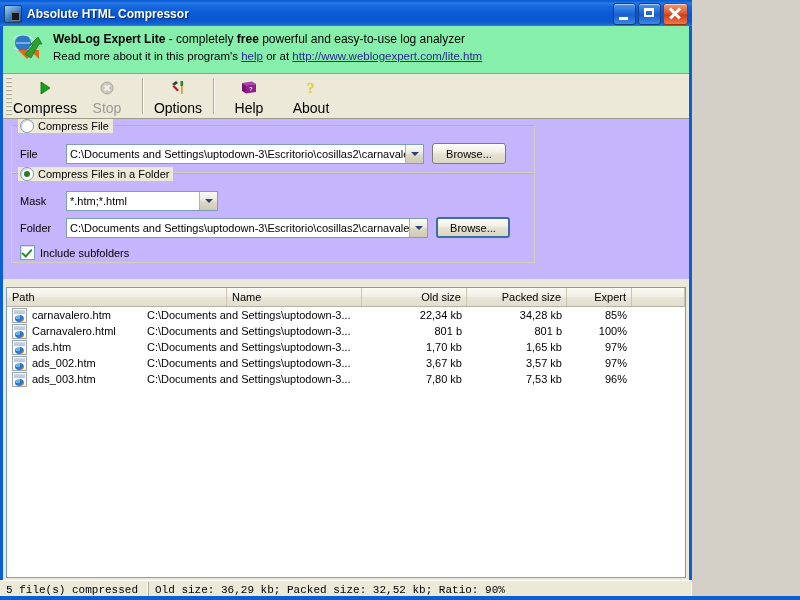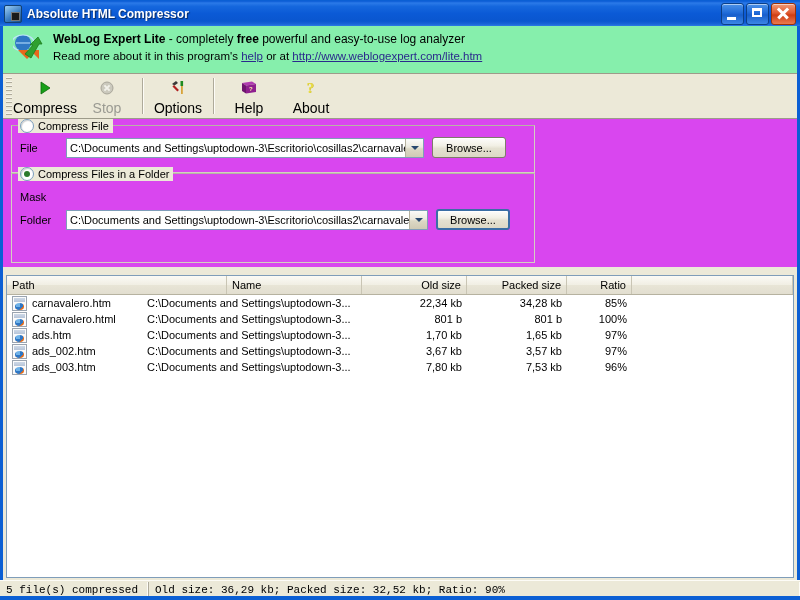--- a/index.html
+++ b/index.html
@@ -13,21 +13,21 @@
     overflow: hidden;
     font-family: "Liberation Sans", sans-serif;
     font-size: 11px;
     color: #000;
   }
 
   
   .window {
     position: absolute;
     left: 0; top: 0;
-    width: 800px; height: 600px;
+    width: 692px; height: 600px;
     box-sizing: border-box;
     background: #ece9d8;
     border: 3px solid #0b5fd4;
     border-top: none;
     border-bottom: none;
     display: flex;
     flex-direction: column;
   }
 
   
@@ -166,22 +166,22 @@
   .tb-btn.disabled .lbl { color: #9a9a92; }
   .tb-sep {
     width: 1px; margin: 4px 4px;
     background: #aeaa9a;
     box-shadow: 1px 0 0 #fdfcf7;
   }
 
   
   .form-area {
     flex: 0 0 auto;
-    padding: 6px 0 4px 0;
-    background: #d946ef;
+    padding: 6px 0 16px 0;
+    background: #c4b5fd;
     position: relative;
   }
   .groupbox {
     position: relative;
     border: 1px solid #d4d0c0;
     border-top-color: #b8b4a4;
     margin: 0 8px 0 8px;
     padding: 10px 8px 8px 8px;
     box-sizing: border-box;
   }
@@ -491,59 +491,67 @@
     </div>
   </div>
 
   <div class="form-area">
 
     <div class="groupbox" style="height:48px;width:524px;">
       <div class="gb-legend">
         <span class="radio"></span>
         <span>Compress File</span>
       </div>
-      <div class="field-row" style="margin-top:1px;">
+      <div class="field-row" style="margin-top:7px;">
         <div class="field-label">File</div>
         <div class="combo" style="width:358px;">
           <span class="val">C:\Documents and Settings\uptodown-3\Escritorio\cosillas2\carnavalero\C</span>
           <span class="arrow"></span>
         </div>
         <div class="btn" style="margin-left:8px;">Browse...</div>
       </div>
     </div>
 
     <div class="groupbox" style="height:90px;width:524px;">
       <div class="gb-legend">
         <span class="radio checked"></span>
         <span>Compress Files in a Folder</span>
       </div>
 
       <div class="field-row" style="margin-top:7px;">
         <div class="field-label">Mask</div>
+        <div class="combo" style="width:152px;">
+          <span class="val">*.htm;*.html</span>
+          <span class="arrow"></span>
+        </div>
       </div>
 
       <div class="field-row">
         <div class="field-label">Folder</div>
         <div class="combo" style="width:362px;">
           <span class="val">C:\Documents and Settings\uptodown-3\Escritorio\cosillas2\carnavalero</span>
           <span class="arrow"></span>
         </div>
         <div class="btn default" style="margin-left:8px;">Browse...</div>
       </div>
 
+      <div class="checkrow">
+        <span class="checkbox checked"></span>
+        <span>Include subfolders</span>
+      </div>
     </div>
   </div>
 
   <div class="listwrap">
     <div class="lv-head">
       <div class="cell c-path">Path</div>
       <div class="cell c-name">Name</div>
       <div class="cell c-old">Old size</div>
       <div class="cell c-pack">Packed size</div>
-      <div class="cell c-ratio">Ratio</div>
+      <div class="cell c-ratio">Expert</div>
       <div class="cell c-tail"></div>
     </div>
     <div class="lv-body">
 
       <div class="lv-row">
         <div class="cell c-name">
           <span class="doc-icon"></span>
           <span>carnavalero.htm</span>
         </div>
         <div class="cell c-path">C:\Documents and Settings\uptodown-3...</div>

